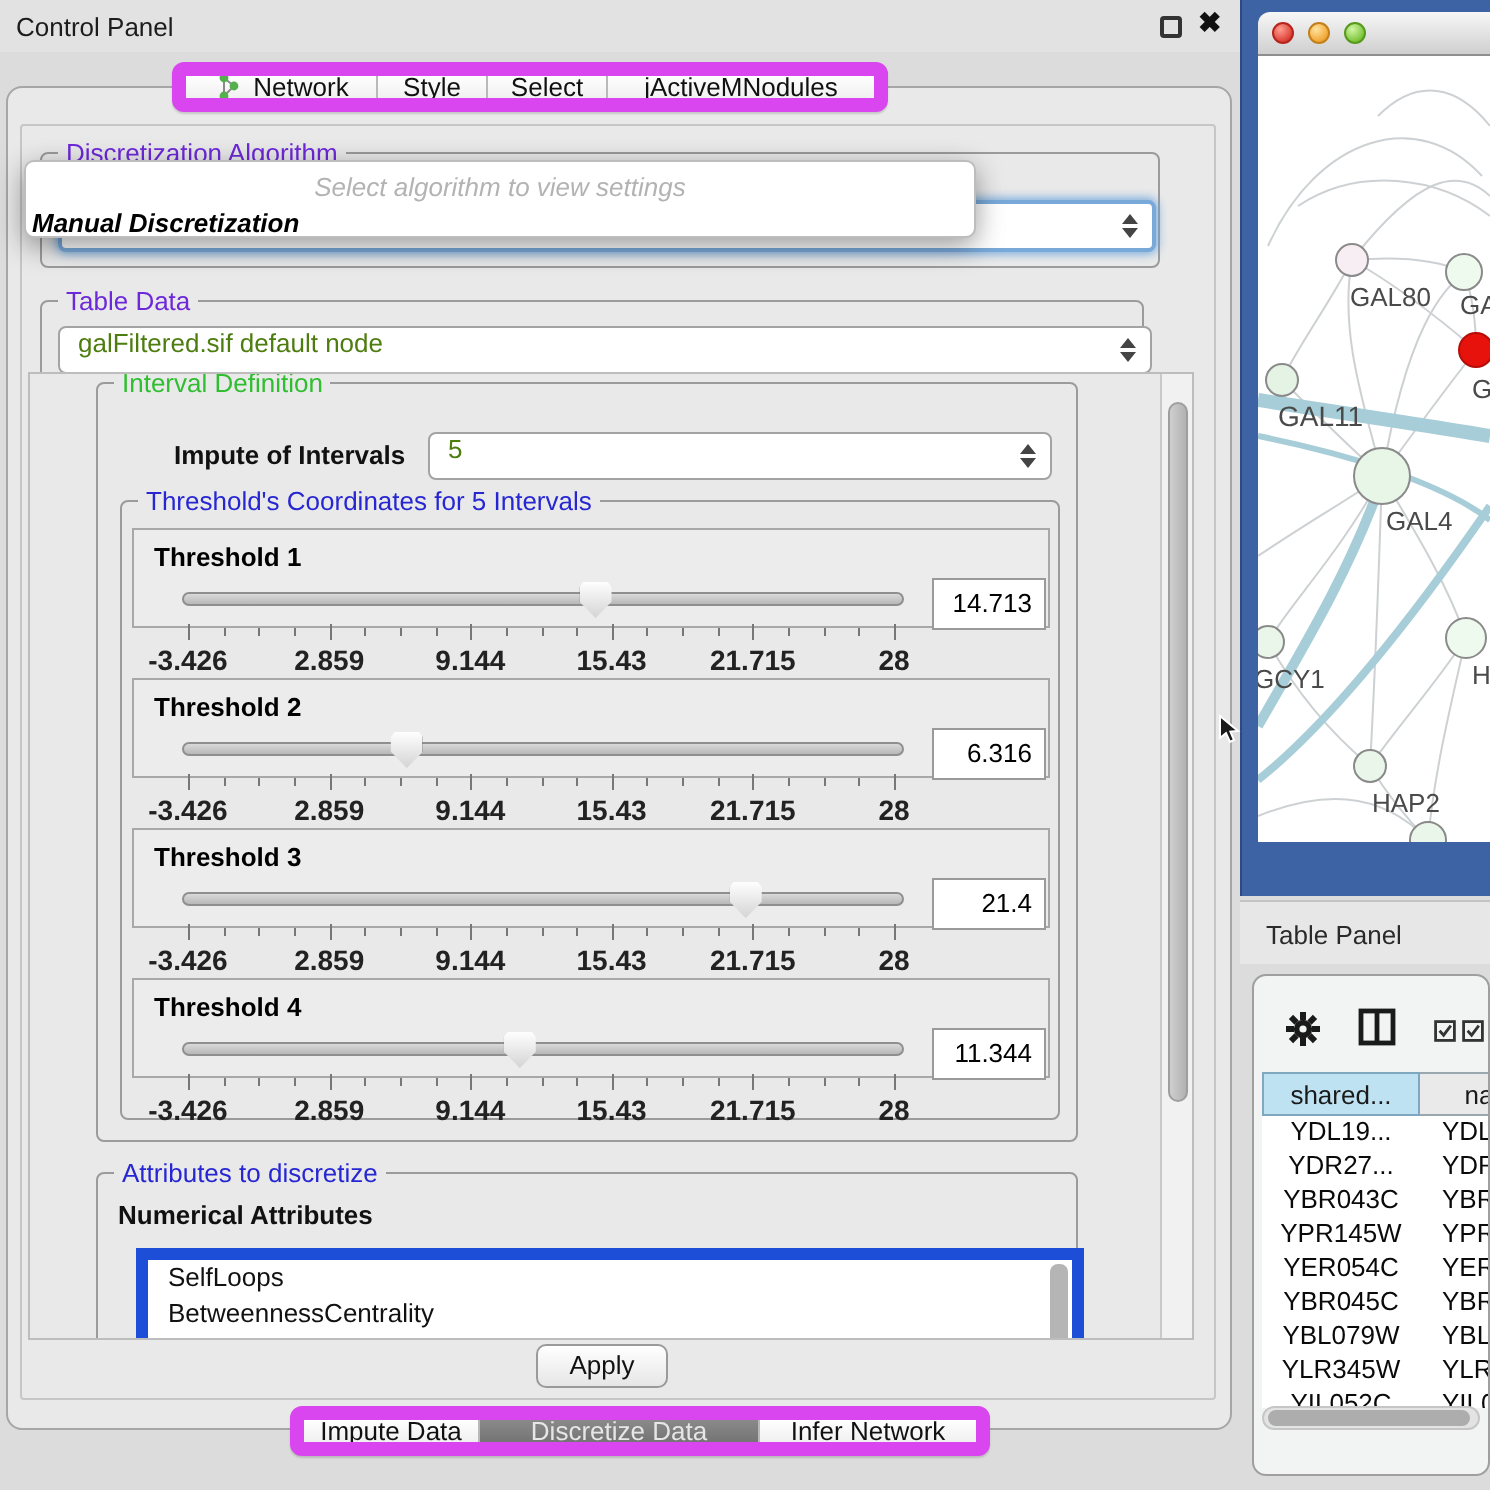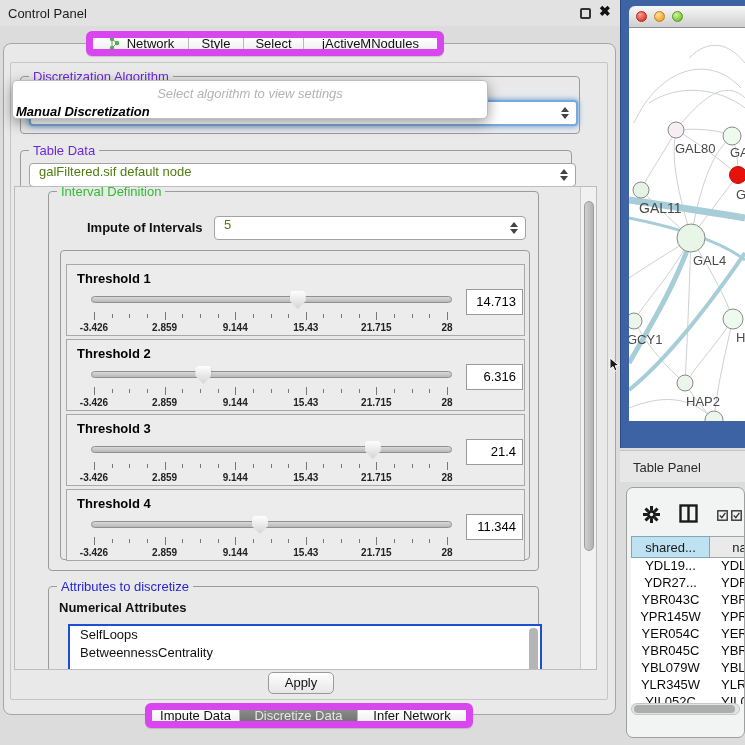--- a/index.html
+++ b/index.html
@@ -39,32 +39,32 @@
   .popup-hint { text-align:center; font-size:13px; color:#b3b3b3; margin-top:5px; }
   .popup-opt1 { font-size:13px; font-weight:bold; color:#000; margin:3px 0 0 3px; }
   .popup-opt2 { font-size:13px; color:#000; margin:2px 0 0 3px; }
 
   .scrollpane { position:absolute; left:14px; top:186px; width:583px; height:484px; border:1px solid #bdbdbd; background:#e9e9e9; overflow:hidden; }
   .v-scrollbar { position:absolute; right:0; top:0; width:16px; height:100%; background:#f1f1f1; border-left:1px solid #c9c9c9; }
   .v-thumb { position:absolute; left:2.5px; width:10px; border-radius:5px; background:linear-gradient(90deg,#cfcfcf,#b2b2b2); border:1px solid #9e9e9e; }
 
   .num-label { position:absolute; font-size:13px; font-weight:bold; color:#111; }
 
-  .threshold-box { position:absolute; left:5px; width:459px; height:72px; border:1px solid #a8a8a8; background:#ececec; }
+  .threshold-box { position:absolute; left:5px; width:459px; height:50px; border:1px solid #a8a8a8; background:#ececec; }
   .th-label { position:absolute; left:10px; top:6px; font-size:13px; font-weight:bold; color:#000; }
   .slider-track { position:absolute; left:24px; top:31px; width:361px; height:7px; border:1px solid #8f8f8f; border-radius:4px; background:linear-gradient(#d9d9d9,#b8b8b8); }
   .slider-thumb { position:absolute; top:26px; width:16px; height:18px; background:linear-gradient(#fefefe,#d4d4d4); clip-path:polygon(12% 0,88% 0,100% 14%,100% 55%,50% 100%,0 55%,0 14%); filter:drop-shadow(0 0 1px #777); }
   .ticks { position:absolute; left:0; top:47px; width:100%; height:10px; }
   .tick { position:absolute; top:2px; width:1px; height:4px; background:#777; }
   .tick.major { height:8px; top:0; }
   .scale-labels { position:absolute; left:0; top:57px; width:100%; height:12px; }
-  .scale-label { position:absolute; transform:translateX(-50%); font-size:10px; font-weight:bold; color:#222; white-space:nowrap; }
+  .scale-label { position:absolute; transform:translateX(-50%); font-size:14px; font-weight:bold; color:#222; white-space:nowrap; }
   .value-field { position:absolute; left:399px; top:24px; width:57px; height:26px; background:#fff; border:1px solid #9a9a9a; font-size:13px; color:#000; text-align:right; padding:4px 6px 0 0; }
 
-  .attr-list { position:absolute; left:19px; top:37px; width:474px; height:60px; background:#fff; border:2px solid #1d4ed8; overflow:hidden; }
+  .attr-list { position:absolute; left:19px; top:37px; width:474px; height:60px; background:#fff; border:6px solid #1d4ed8; overflow:hidden; }
   .attr-item { font-size:13px; color:#111; padding:1px 0 1px 10px; height:18px; }
   .list-scroll { position:absolute; right:2px; top:2px; width:9px; height:56px; border-radius:4px; background:#b5b5b5; }
 
   .apply-btn { position:absolute; left:268px; top:672px; width:66px; height:22px; background:linear-gradient(#ffffff,#e6e6e6); border:1px solid #9a9a9a; border-radius:5px; font-size:13px; color:#111; text-align:center; line-height:20px; }
 
   
   .net-frame { position:absolute; left:620px; top:0; width:125px; height:448px; background:#3e63a4; border-left:1px solid #2c4a82; }
   .net-titlebar { position:absolute; left:629px; top:6px; width:116px; height:22px; background:linear-gradient(#f7f7f7,#cfcfcf); border-bottom:1px solid #8e8e8e; border-top-left-radius:6px; }
   .light { position:absolute; top:5px; width:11px; height:11px; border-radius:50%; }
   .light.red { left:7px; background:radial-gradient(circle at 35% 30%, #ff9d90, #da3b31 75%); border:1px solid #b5251d; }
@@ -158,20 +158,21 @@
     <div class="num-label" style="left:38px; top:28px;">Impute of Intervals</div>
     <div class="combo" style="left:165px; top:24px; width:312px; height:24px;">
       <span>5</span>
       <div class="stepper">
           <div class="arr-up"></div>
           <div class="arr-dn"></div>
         </div>
     </div>
 
     <div class="groupbox" style="left:11px; top:58px; width:470px; height:310px;">
+      <div class="group-title gt-blue">Threshold's Coordinates for 5 Intervals</div>
 
       <div class="threshold-box" style="top:13px;">
         <div class="th-label">Threshold 1</div>
         <div class="slider-track"></div>
         <div class="slider-thumb" style="left: 222.751px;"></div>
         <div class="ticks">
             <div class="tick major" style="left: 27px;"></div>
             <div class="tick" style="left: 44.65px;"></div>
             <div class="tick" style="left: 62.3px;"></div>
             <div class="tick" style="left: 79.95px;"></div>
@@ -331,21 +332,21 @@
     <div class="v-thumb" style="top:14px; height:350px;"></div>
   </div>
 </div>
 
 <div class="apply-btn">Apply</div>
 
 <div class="seg-tabs bottom-tabs">
   <div class="seg" style="width:88px">
       <span>Impute Data</span>
     </div>
-  <div class="seg selected" style="width:118px">
+  <div class="seg selected" style="width:140px">
       <span>Discretize Data</span>
     </div>
   <div class="seg" style="width:108px">
       <span>Infer Network</span>
     </div>
 </div>
 
 <div class="net-frame"></div>
 <div class="net-titlebar">
   <div class="light red"></div>

